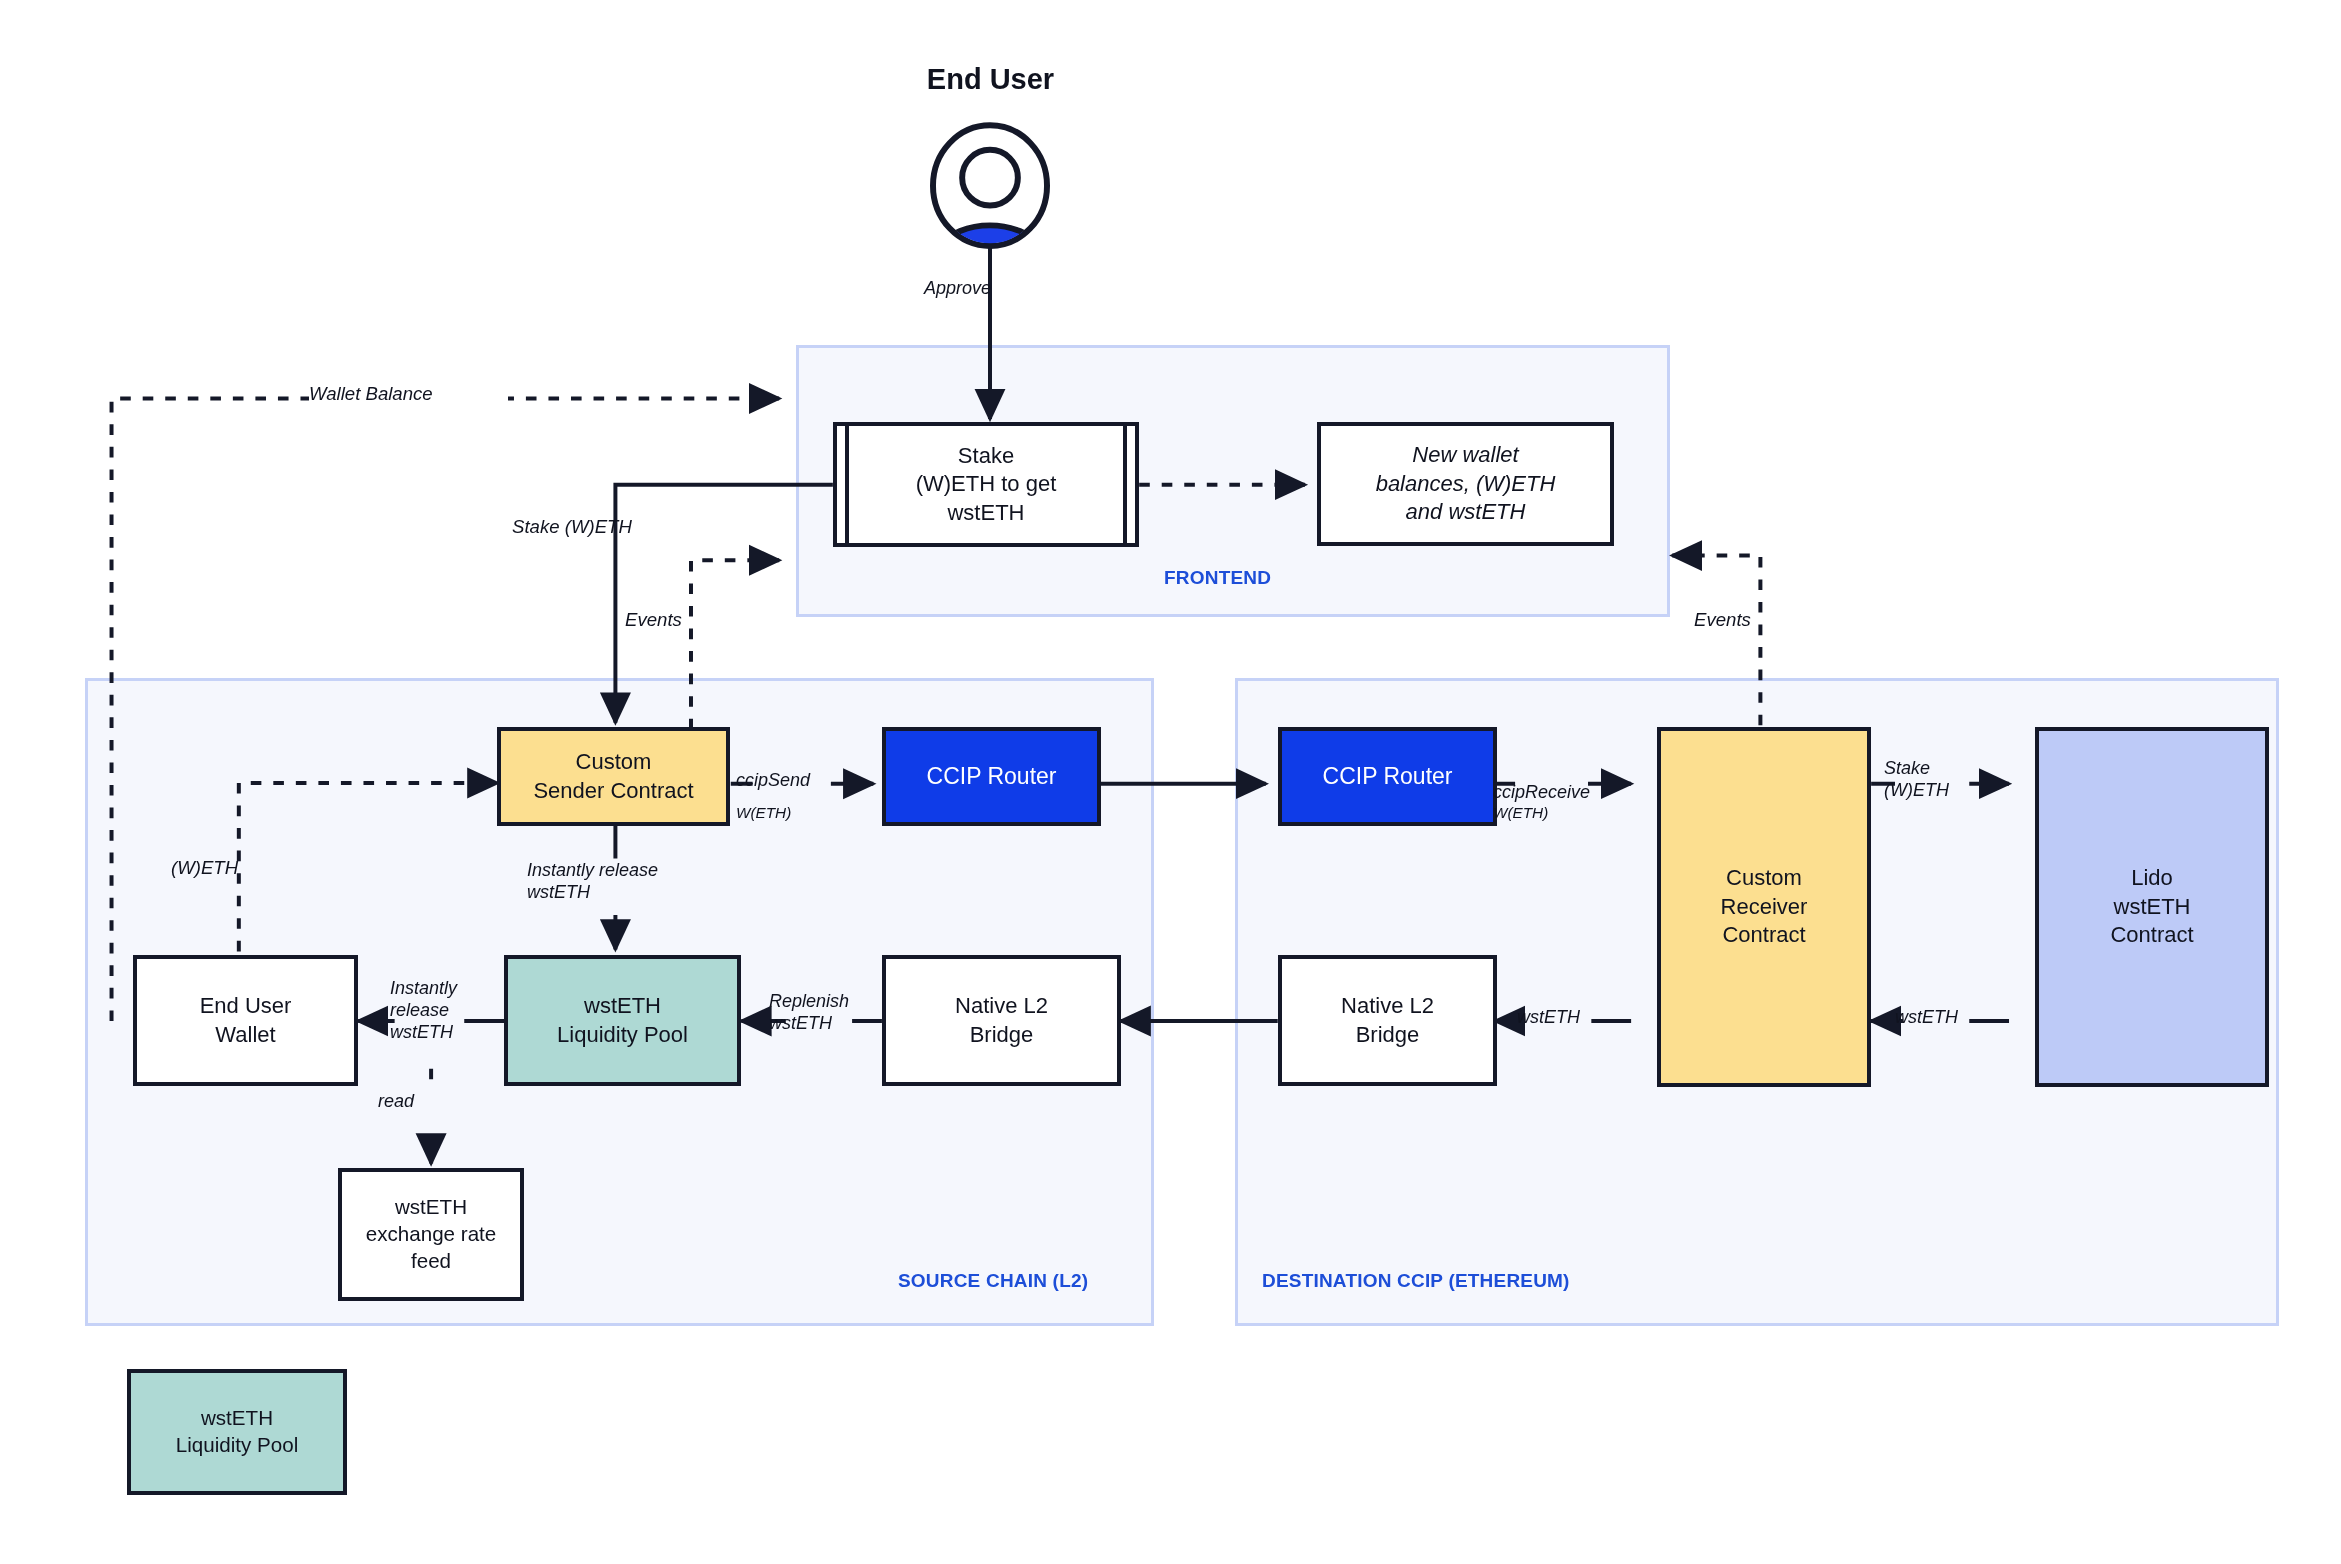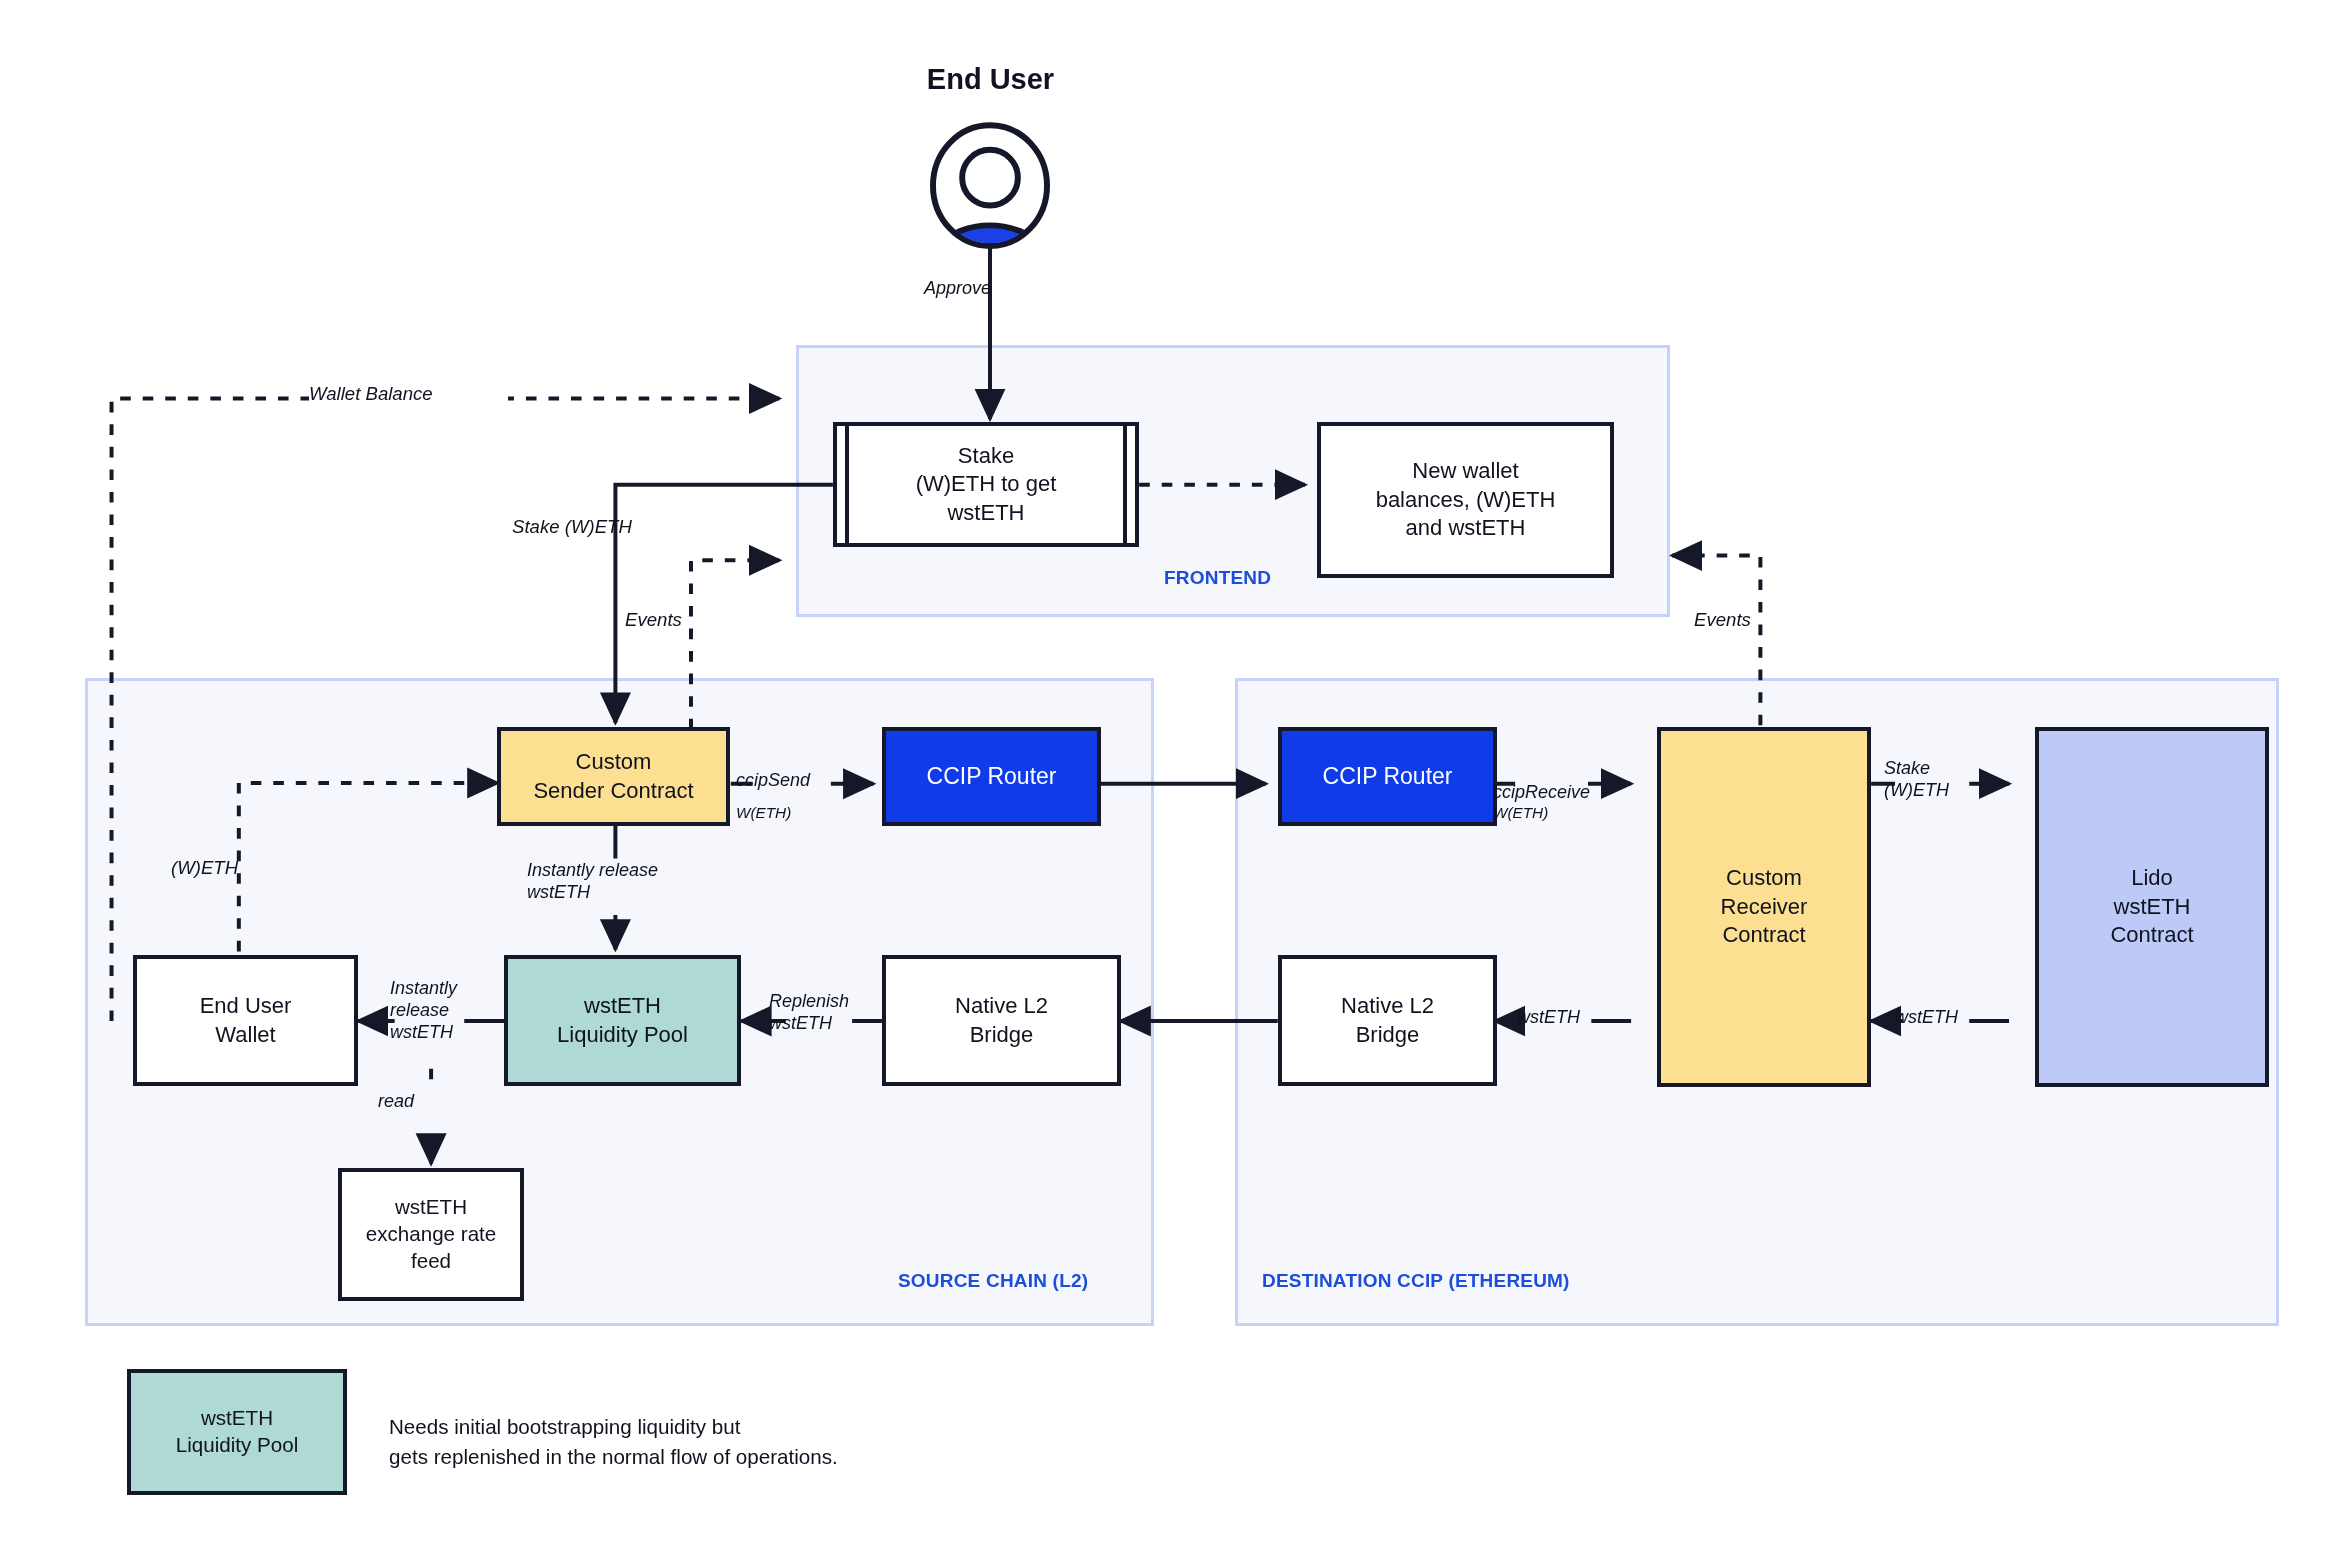--- a/index.html
+++ b/index.html
@@ -151,21 +151,21 @@
   </svg>
 
   <div class="node" style="left:833px; top:422px; width:306px; height:125px; font-size:22px;">
     <div class="subroutine-bar" style="left:8px;"></div>
     <div class="subroutine-bar" style="right:8px;"></div>
     <span>Stake
 (W)ETH to get
 wstETH</span>
   </div>
 
-  <div class="node" style="left:1317px; top:422px; width:297px; height:156px; font-size:22px;">
+  <div class="node" style="left:1317px; top:422px; width:297px; height:124px; font-size:22px;font-style:italic;">
     <span>New wallet
 balances, (W)ETH
 and wstETH</span>
   </div>
 
   <div class="zone-label" style="left:1164px; top:567px; font-size:19px;">FRONTEND</div>
 
   <div class="node" style="left:497px; top:727px; width:233px; height:99px; font-size:22px; background:#fcdf90;">
     <span>Custom
 Sender Contract</span>
@@ -256,17 +256,15 @@
 
   <div class="edge-label" style="left:1517px; top:1007px; width:83px; font-size:18px;">wstETH</div>
 
   <div class="edge-label" style="left:1895px; top:1007px; width:83px; font-size:18px;">wstETH</div>
 
   <div class="node" style="left:127px; top:1369px; width:220px; height:126px; font-size:20.6px; background:#aed9d4;">
     <span>wstETH
 Liquidity Pool</span>
   </div>
 
-  <div class="plain-label" style="left:389px; top:1412px; width:729px; font-size:20.6px;">Needs initial bootstrapping liquidity but
-gets replenished in the normal flow of operations.</div>
 
 </div>
 
 
 </body></html>

